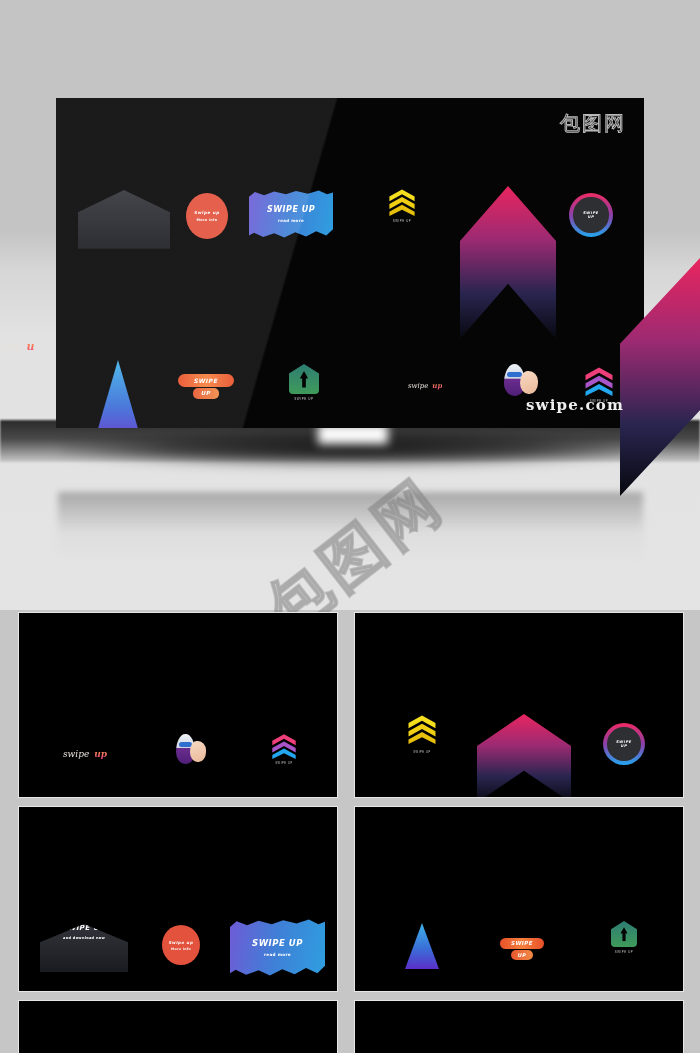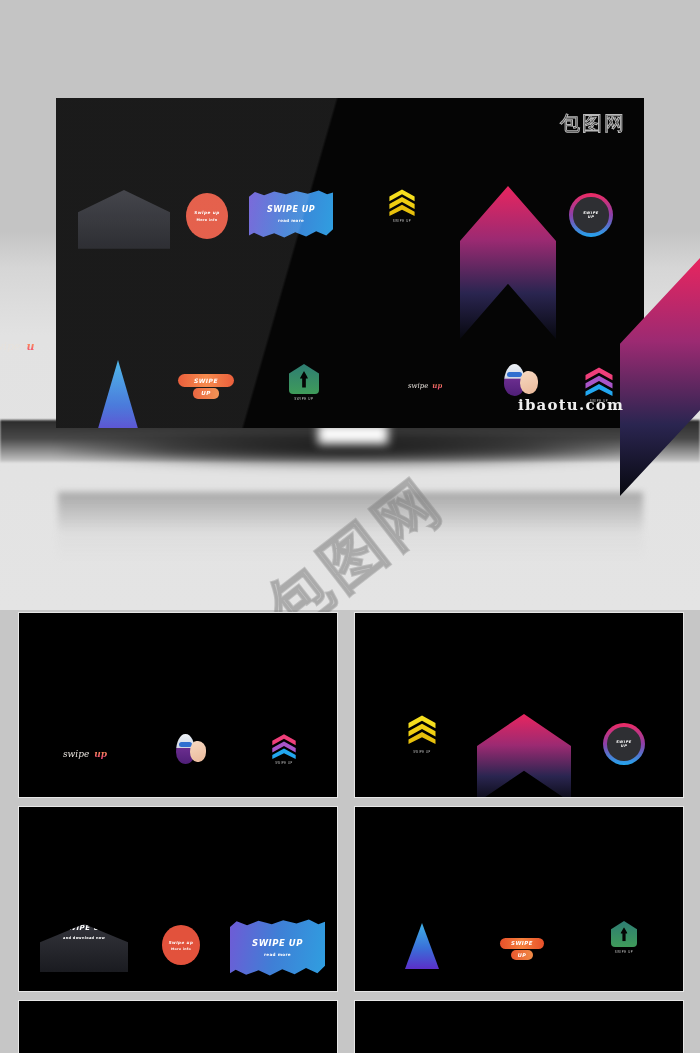--- a/index.html
+++ b/index.html
@@ -288,21 +288,21 @@
     <svg viewBox="0 0 40 40" width="30" height="30">
       <polygon points="20,2 38,12 38,19 20,9 2,19 2,12" fill="#ef3f7a"></polygon>
       <polygon points="20,13 38,23 38,30 20,20 2,30 2,23" fill="#a855c9"></polygon>
       <polygon points="20,24 38,34 38,40 20,31 2,40 2,34" fill="#22a7f0"></polygon>
     </svg>
     <div class="cap" style="font-size:2.8px;">swipe up</div>
   </div>
 
   <div class="hero-glare"></div>
   <div class="hero-logo">包图网</div>
-  <div class="hero-url">ibaotu.com</div>
+  <div class="hero-url">swipe.com</div>
 </div>
 
 <div class="el arrow-pink" style="position:absolute; left:620px; top:258px; width:160px; height:116px; z-index:3; padding-top:34%;">
   <div class="t-main" style="font-size:16px;">NIPE</div>
   <div class="t-main" style="font-size:16px; margin-top:6px;">UP</div>
 </div>
 
 <div class="el hand-text" style="position:absolute; left:-6px; top:340px; font-size:11px; z-index:3;">
   <span class="w1">wipe</span>
   <span class="w2">u</span>

